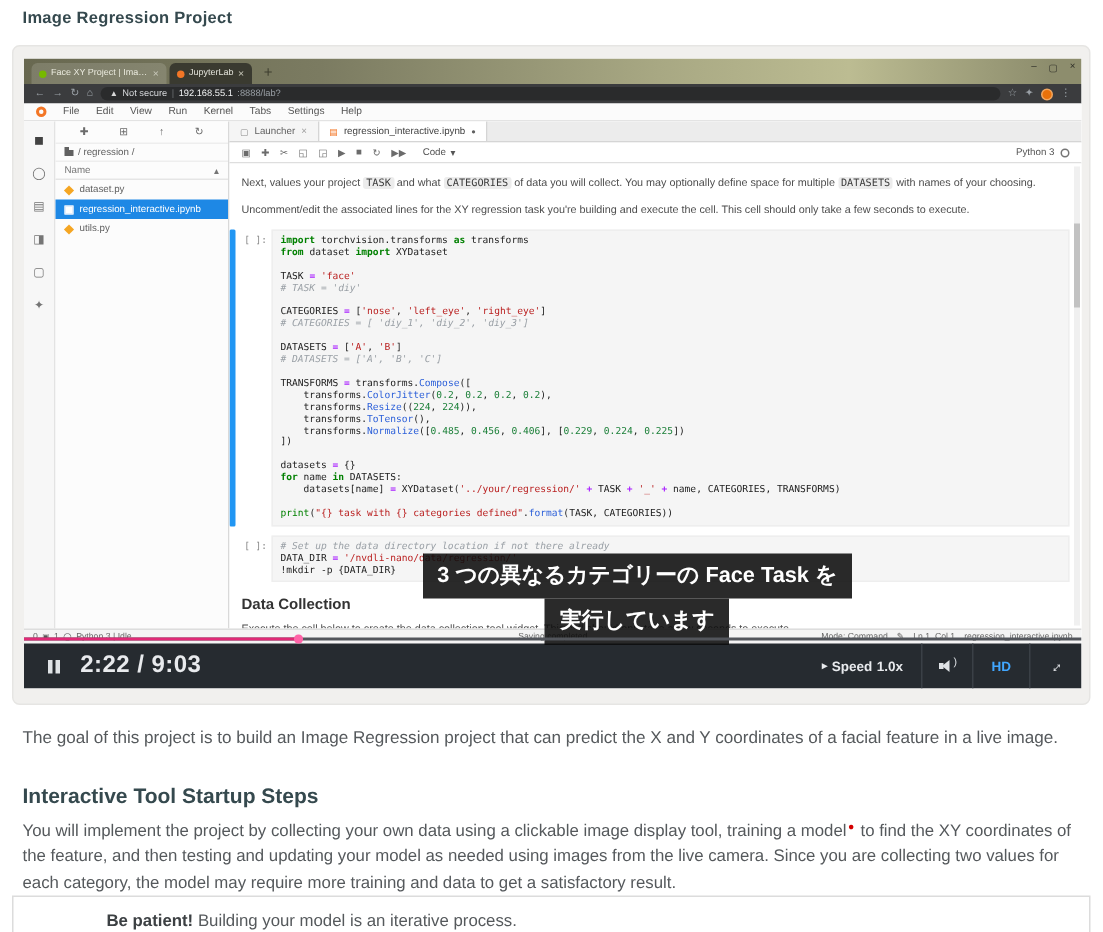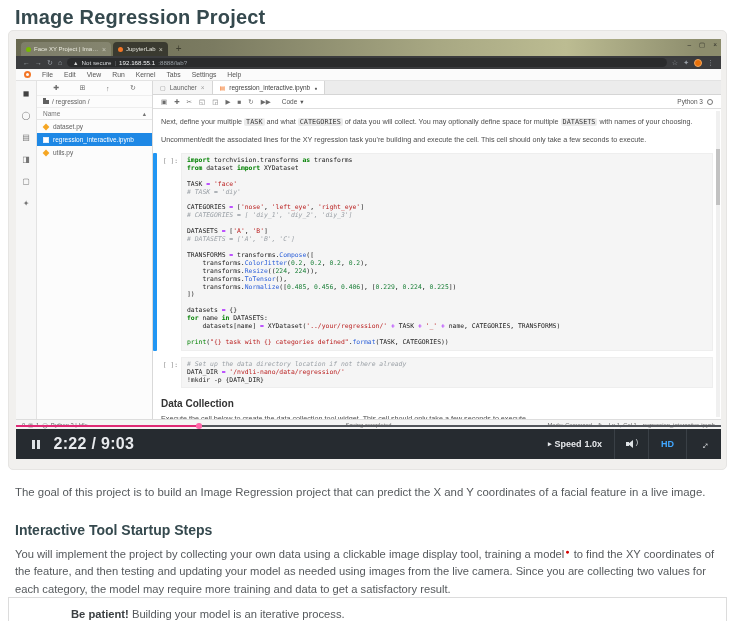--- a/index.html
+++ b/index.html
@@ -1,19 +1,19 @@
 <!DOCTYPE html>
 <html><head>
 <meta charset="utf-8">
 <style>
   * { margin:0; padding:0; box-sizing:border-box; }
   html,body { width:735px; height:621px; overflow:hidden; background:#fff;
     font-family:"Liberation Sans", sans-serif; }
 
-  .page-title { font-size:20px; font-weight:bold; color:#35494e; margin:6px 0 0 15px; letter-spacing:.2px; }
+  .page-title { font-size:11px; font-weight:bold; color:#35494e; margin:6px 0 0 15px; letter-spacing:.2px; }
 
   
   .card { position:absolute; left:8px; top:30px; width:719px; height:440px;
     background:#f1f0ee; border:1px solid #e6e5e3; border-radius:5px; }
   .video { position:absolute; left:7px; top:8px; width:705px; height:420px; background:#fff; overflow:hidden; }
 
   
   .tabbar { position:relative; height:17px;
     background:linear-gradient(90deg,#686850 0%,#7b7b61 28%,#a8a883 60%,#bcbc92 78%,#8d8d6d 97%);
     display:flex; align-items:flex-end; padding-left:5px; }
@@ -275,21 +275,21 @@
             <span>Code</span>
               <span>▾</span>
           </span>
           <span class="tb-right">
             <span>Python 3</span>
             <span class="kcircle"></span>
           </span>
         </div>
 
         <div class="nbcontent">
-          <p class="md"><span>Next, define your multiple </span><span class="tk-code">TASK</span><span> and what </span><span class="tk-code">CATEGORIES</span><span> of data you will collect. You may optionally define space for multiple </span><span class="tk-code">DATASETS</span><span> with names of your choosing.</span></p>
+          <p class="md"><span>Next, values your project </span><span class="tk-code">TASK</span><span> and what </span><span class="tk-code">CATEGORIES</span><span> of data you will collect. You may optionally define space for multiple </span><span class="tk-code">DATASETS</span><span> with names of your choosing.</span></p>
           <p class="md">Uncomment/edit the associated lines for the XY regression task you're building and execute the cell. This cell should only take a few seconds to execute.</p>
 
           <div class="cell">
             <span class="cellbar"></span>
             <span class="prompt">[ ]:</span>
             <div class="codebox">
                 <div class="code-line"><span class="tk-k">import </span><span>torchvision.transforms </span><span class="tk-k">as </span><span>transforms</span></div>
                 <div class="code-line"><span class="tk-k">from </span><span>dataset </span><span class="tk-k">import </span><span>XYDataset</span></div>
                 <div class="code-line">&nbsp;</div>
                 <div class="code-line"><span>TASK </span><span class="tk-o">= </span><span class="tk-s">'face'</span></div>
@@ -345,20 +345,24 @@
       </span>
       <span class="sb-center">Saving completed</span>
       <span class="sb-right">
         <span>Mode: Command</span>
         <span>✎</span>
         <span>Ln 1, Col 1</span>
         <span>regression_interactive.ipynb</span>
       </span>
     </div>
 
+    <div class="subwrap">
+      <div class="subline">3 つの異なるカテゴリーの Face Task を</div>
+      <div class="subline">実行しています</div>
+    </div>
 
     <div class="pbar">
       <div class="pplayed" style="width: 26%;"></div>
     </div>
     <div class="controls">
       <span class="pause">
           <i></i>
           <i></i>
         </span>
       <span class="time">2:22 / 9:03</span>

